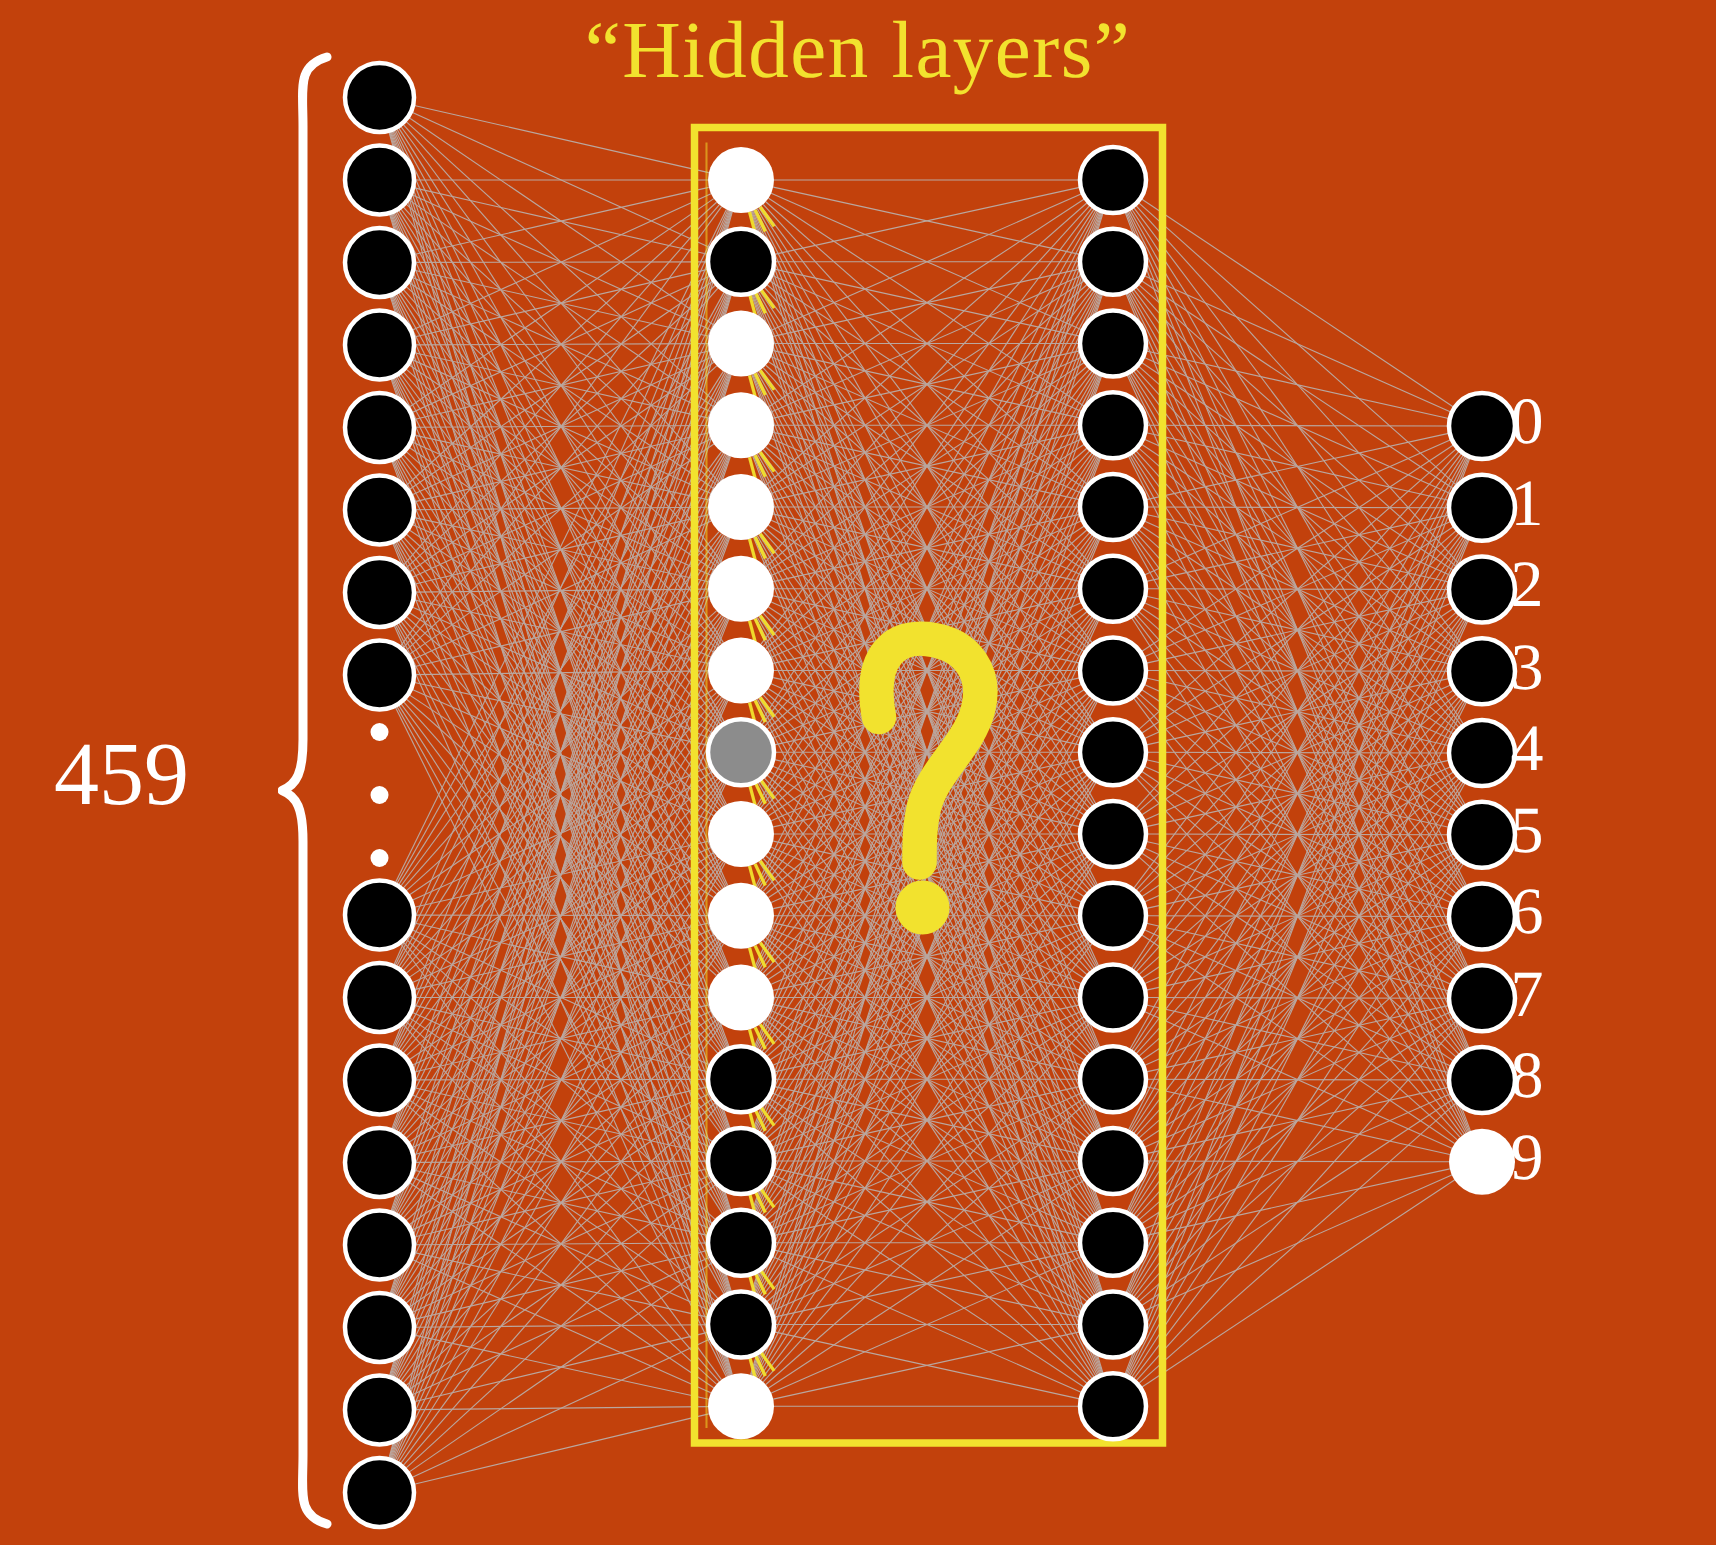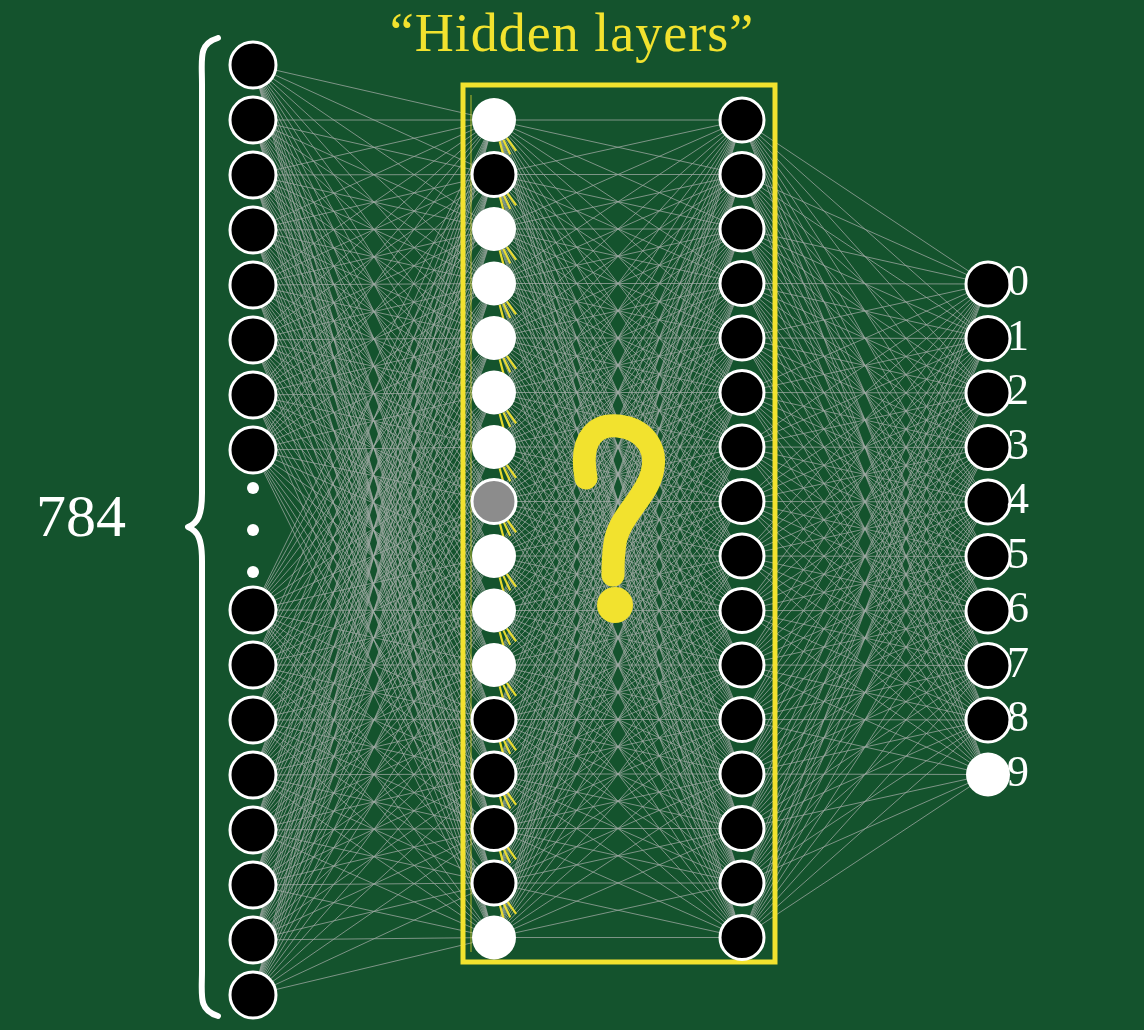--- a/index.html
+++ b/index.html
@@ -11,21 +11,21 @@
   body {
     width: 1144px;
     height: 1030px;
     overflow: hidden;
     font-family: "Liberation Serif", serif;
   }
   #stage {
     position: relative;
     width: 1144px;
     height: 1030px;
-    background: #14532d;
+    background: #c2410c;
   }
   #net-svg {
     position: absolute;
     left: 0;
     top: 0;
     width: 1144px;
     height: 1030px;
     display: block;
   }
   .overlay-text {
@@ -876,21 +876,21 @@
         <path d="M 218 38 C 198 44, 202 58, 202 84 L 202 493 C 202 515, 198 523, 188 527 C 198 531, 202 539, 202 561 L 202 970 C 202 996, 198 1010, 218 1016" fill="none" stroke="#ffffff" stroke-width="6" stroke-linecap="round" stroke-linejoin="round"></path>
       </g>
     <g id="g-qmark">
         <path d="M 586 478 C 578 434, 600 424, 618 426 C 646 429, 658 450, 652 473 C 646 497, 622 514, 616 538 C 613 551, 613 562, 613 575" fill="none" stroke="#f2e22e" stroke-width="23" stroke-linecap="round"></path>
         <circle cx="615" cy="605" r="18" fill="#f2e22e"></circle>
       </g>
   </svg>
 
   <div class="overlay-text" id="title-text">“Hidden layers”</div>
 
-  <div class="overlay-text" id="count-label">784</div>
+  <div class="overlay-text" id="count-label">459</div>
 
   <div id="out-labels">
       <div class="overlay-text out-label" style="top: 255px;">0</div>
       <div class="overlay-text out-label" style="top: 309.5px;">1</div>
       <div class="overlay-text out-label" style="top: 364px;">2</div>
       <div class="overlay-text out-label" style="top: 418.5px;">3</div>
       <div class="overlay-text out-label" style="top: 473px;">4</div>
       <div class="overlay-text out-label" style="top: 527.5px;">5</div>
       <div class="overlay-text out-label" style="top: 582px;">6</div>
       <div class="overlay-text out-label" style="top: 636.5px;">7</div>

